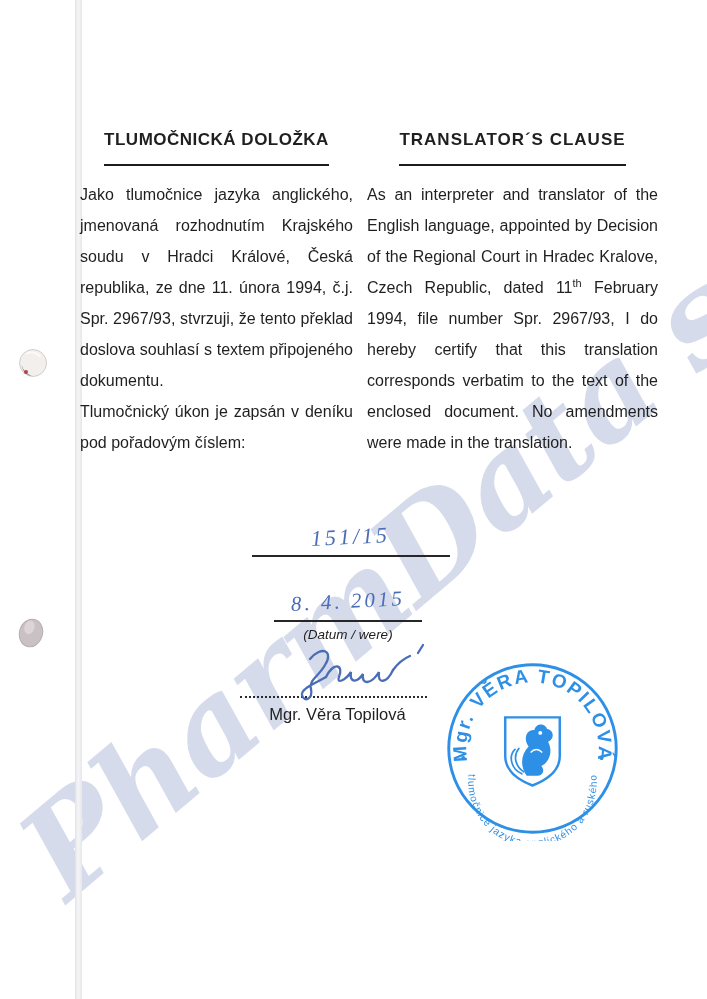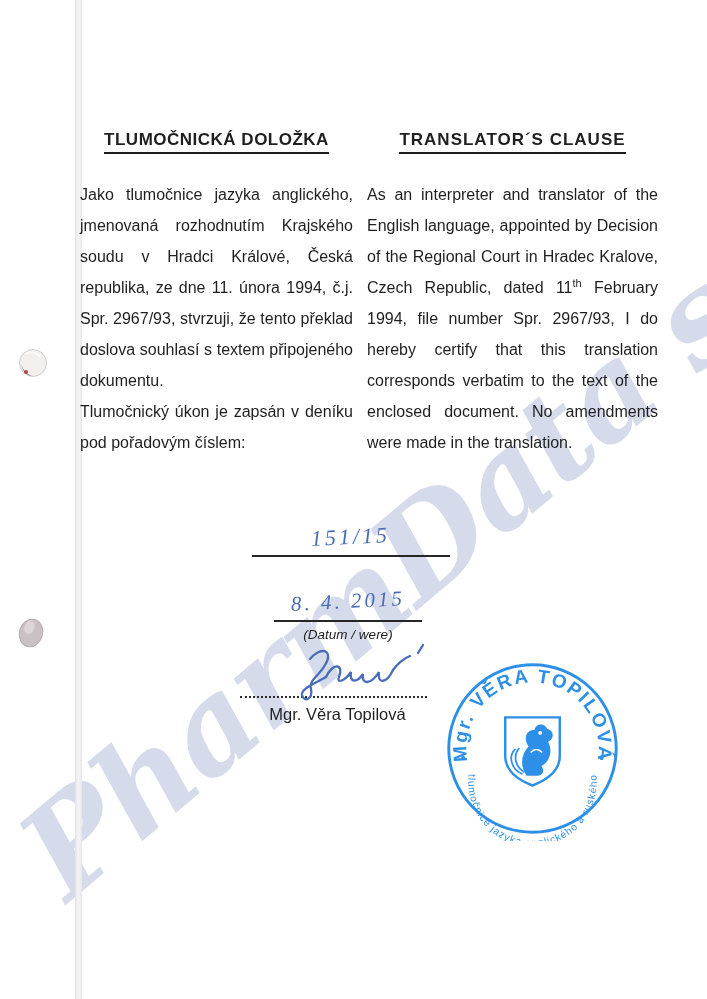--- a/index.html
+++ b/index.html
@@ -21,21 +21,21 @@
     position:absolute; left:75px; top:0; width:7px; height:999px; z-index:2;
     background:linear-gradient(90deg,#e3e3e6,#f6f6f8 45%,#e7e7ea);
   }
   .bead { position:absolute; z-index:3; }
   
   .content { position:absolute; inset:0; z-index:4; }
   .col { position:absolute; top:130px; }
   .col-left  { left:80px;  width:273px; }
   .col-right { left:367px; width:291px; }
   .title { display:block; text-align:center; font-weight:bold; font-size:17px; margin-bottom:29px; }
-  .title span { border-bottom:2.5px solid #1c1c1c; padding-bottom:3px; letter-spacing:0.5px; }
+  .title span { border-bottom:2.5px solid #1c1c1c; padding-bottom:15px; letter-spacing:0.5px; }
   .col p { margin:0; text-align:justify; font-size:16px; line-height:31px; }
   sup { font-size:11px; line-height:0; }
   
   .field { position:absolute; text-align:center; }
   .field-serial { left:252px; top:524px; width:198px; }
   .field-date   { left:274px; top:589px; width:148px; }
   .hand {
     display:inline-block; font-family:"Liberation Serif", serif; font-style:italic;
     color:#4a6db8; font-size:22px; letter-spacing:3px; transform:rotate(-3deg);
     height:30px;

